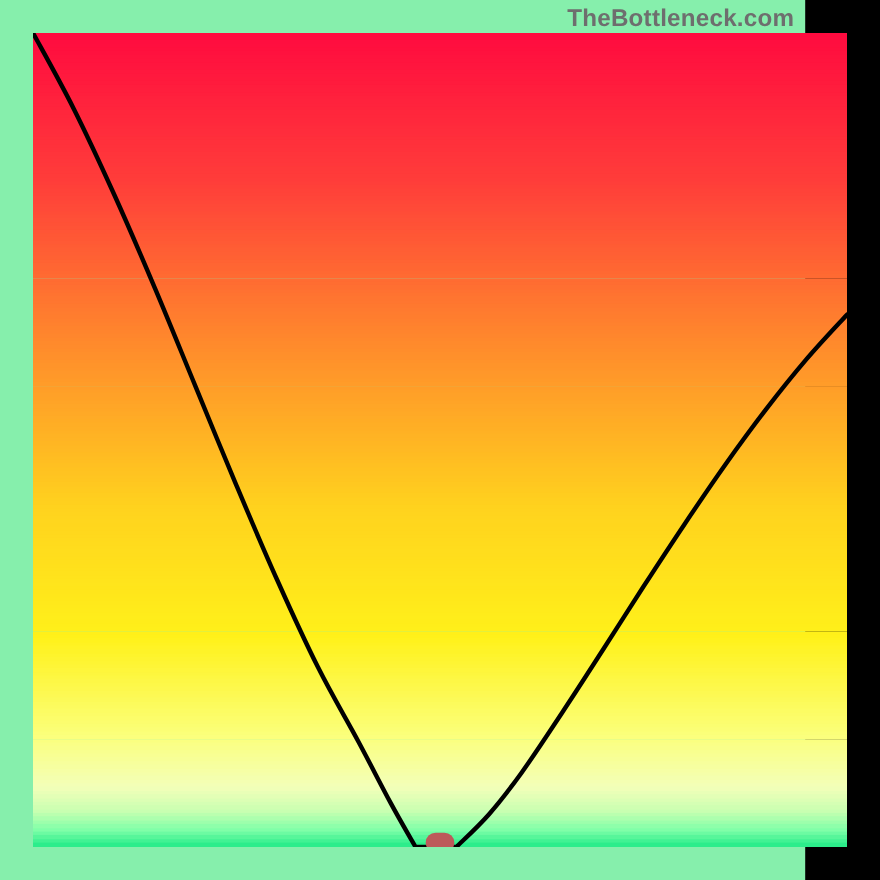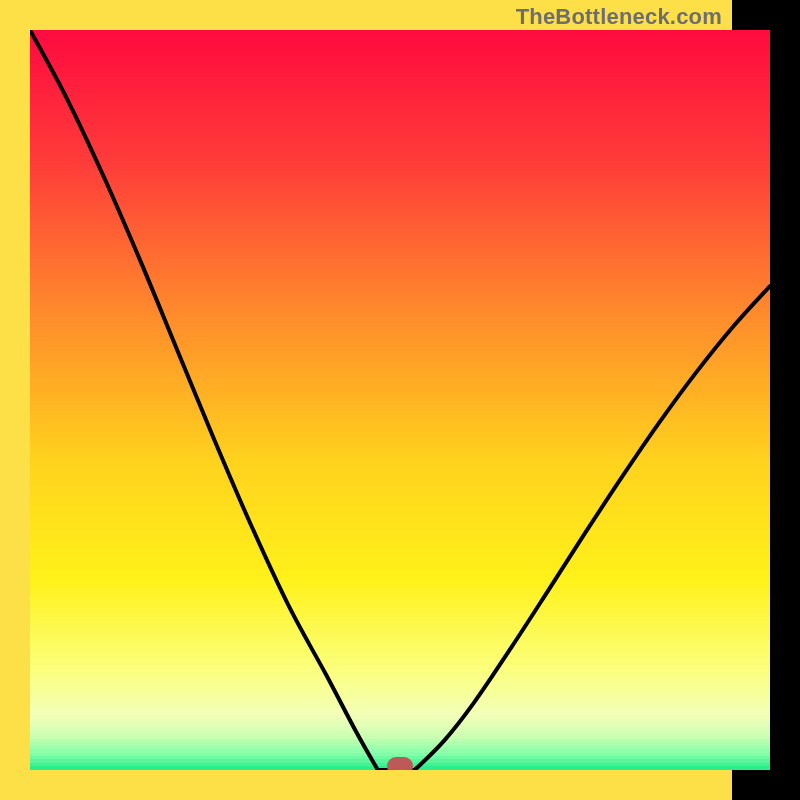--- a/index.html
+++ b/index.html
@@ -9,21 +9,21 @@
     height: 800px;
     background: #000;
     overflow: hidden;
   }
   .frame {
     position: absolute;
     left: 0;
     top: 0;
     width: 732px;
     height: 800px;
-    background: #fde047;
+    background: #86efac;
   }
   .plot {
     position: absolute;
     left: 30px;
     top: 30px;
     width: 740px;
     height: 740px;
     overflow: hidden;
   }
   .bg {

